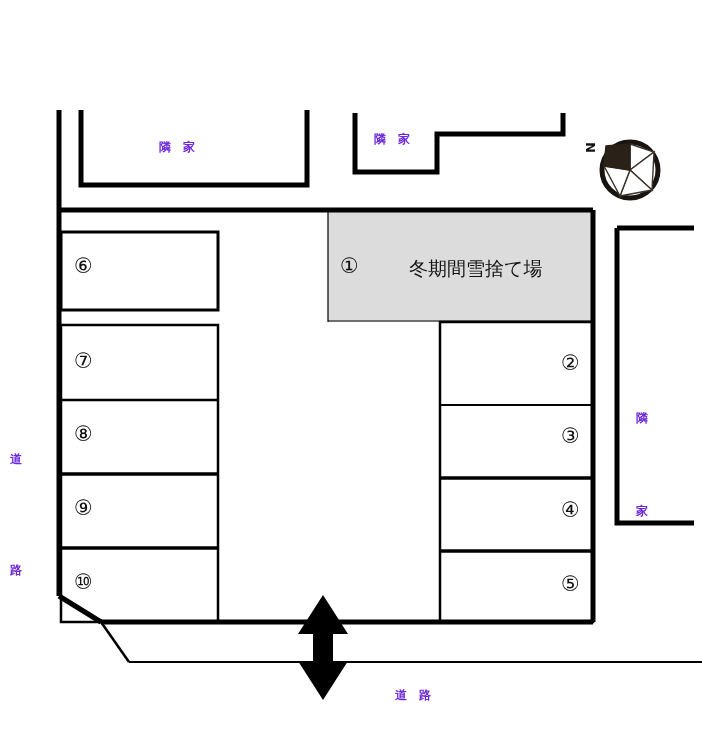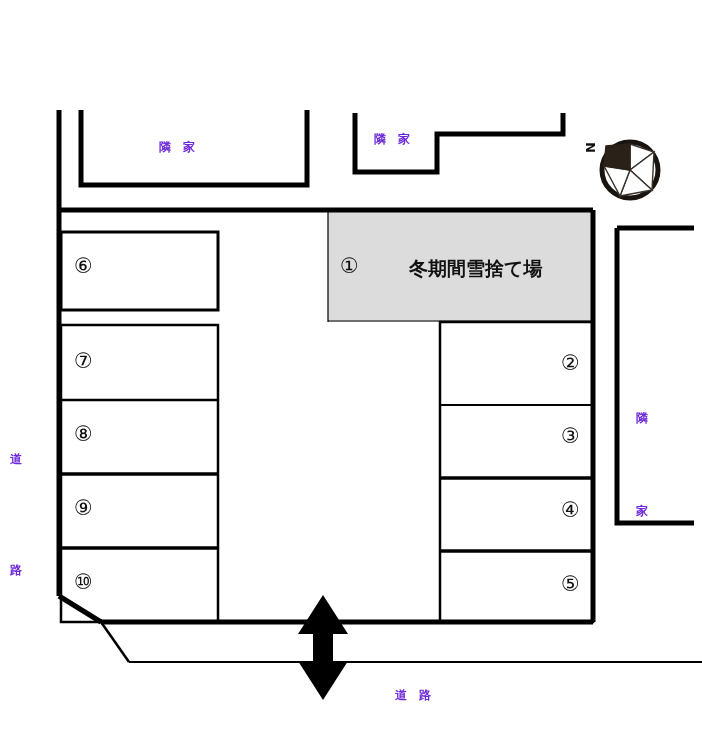--- a/index.html
+++ b/index.html
@@ -49,21 +49,21 @@
   .stallnum {
     position: absolute;
     font-size: 21px;
     font-weight: normal;
     color: #111111;
     line-height: 1;
   }
   .snowtext {
     position: absolute;
     font-size: 19px;
-    font-weight: bold;
+    font-weight: normal;
     color: #111111;
     white-space: pre;
   }
   .compass-n {
     position: absolute;
     font-size: 13px;
     font-weight: bold;
     color: #111111;
     transform: rotate(-90deg);
   }

